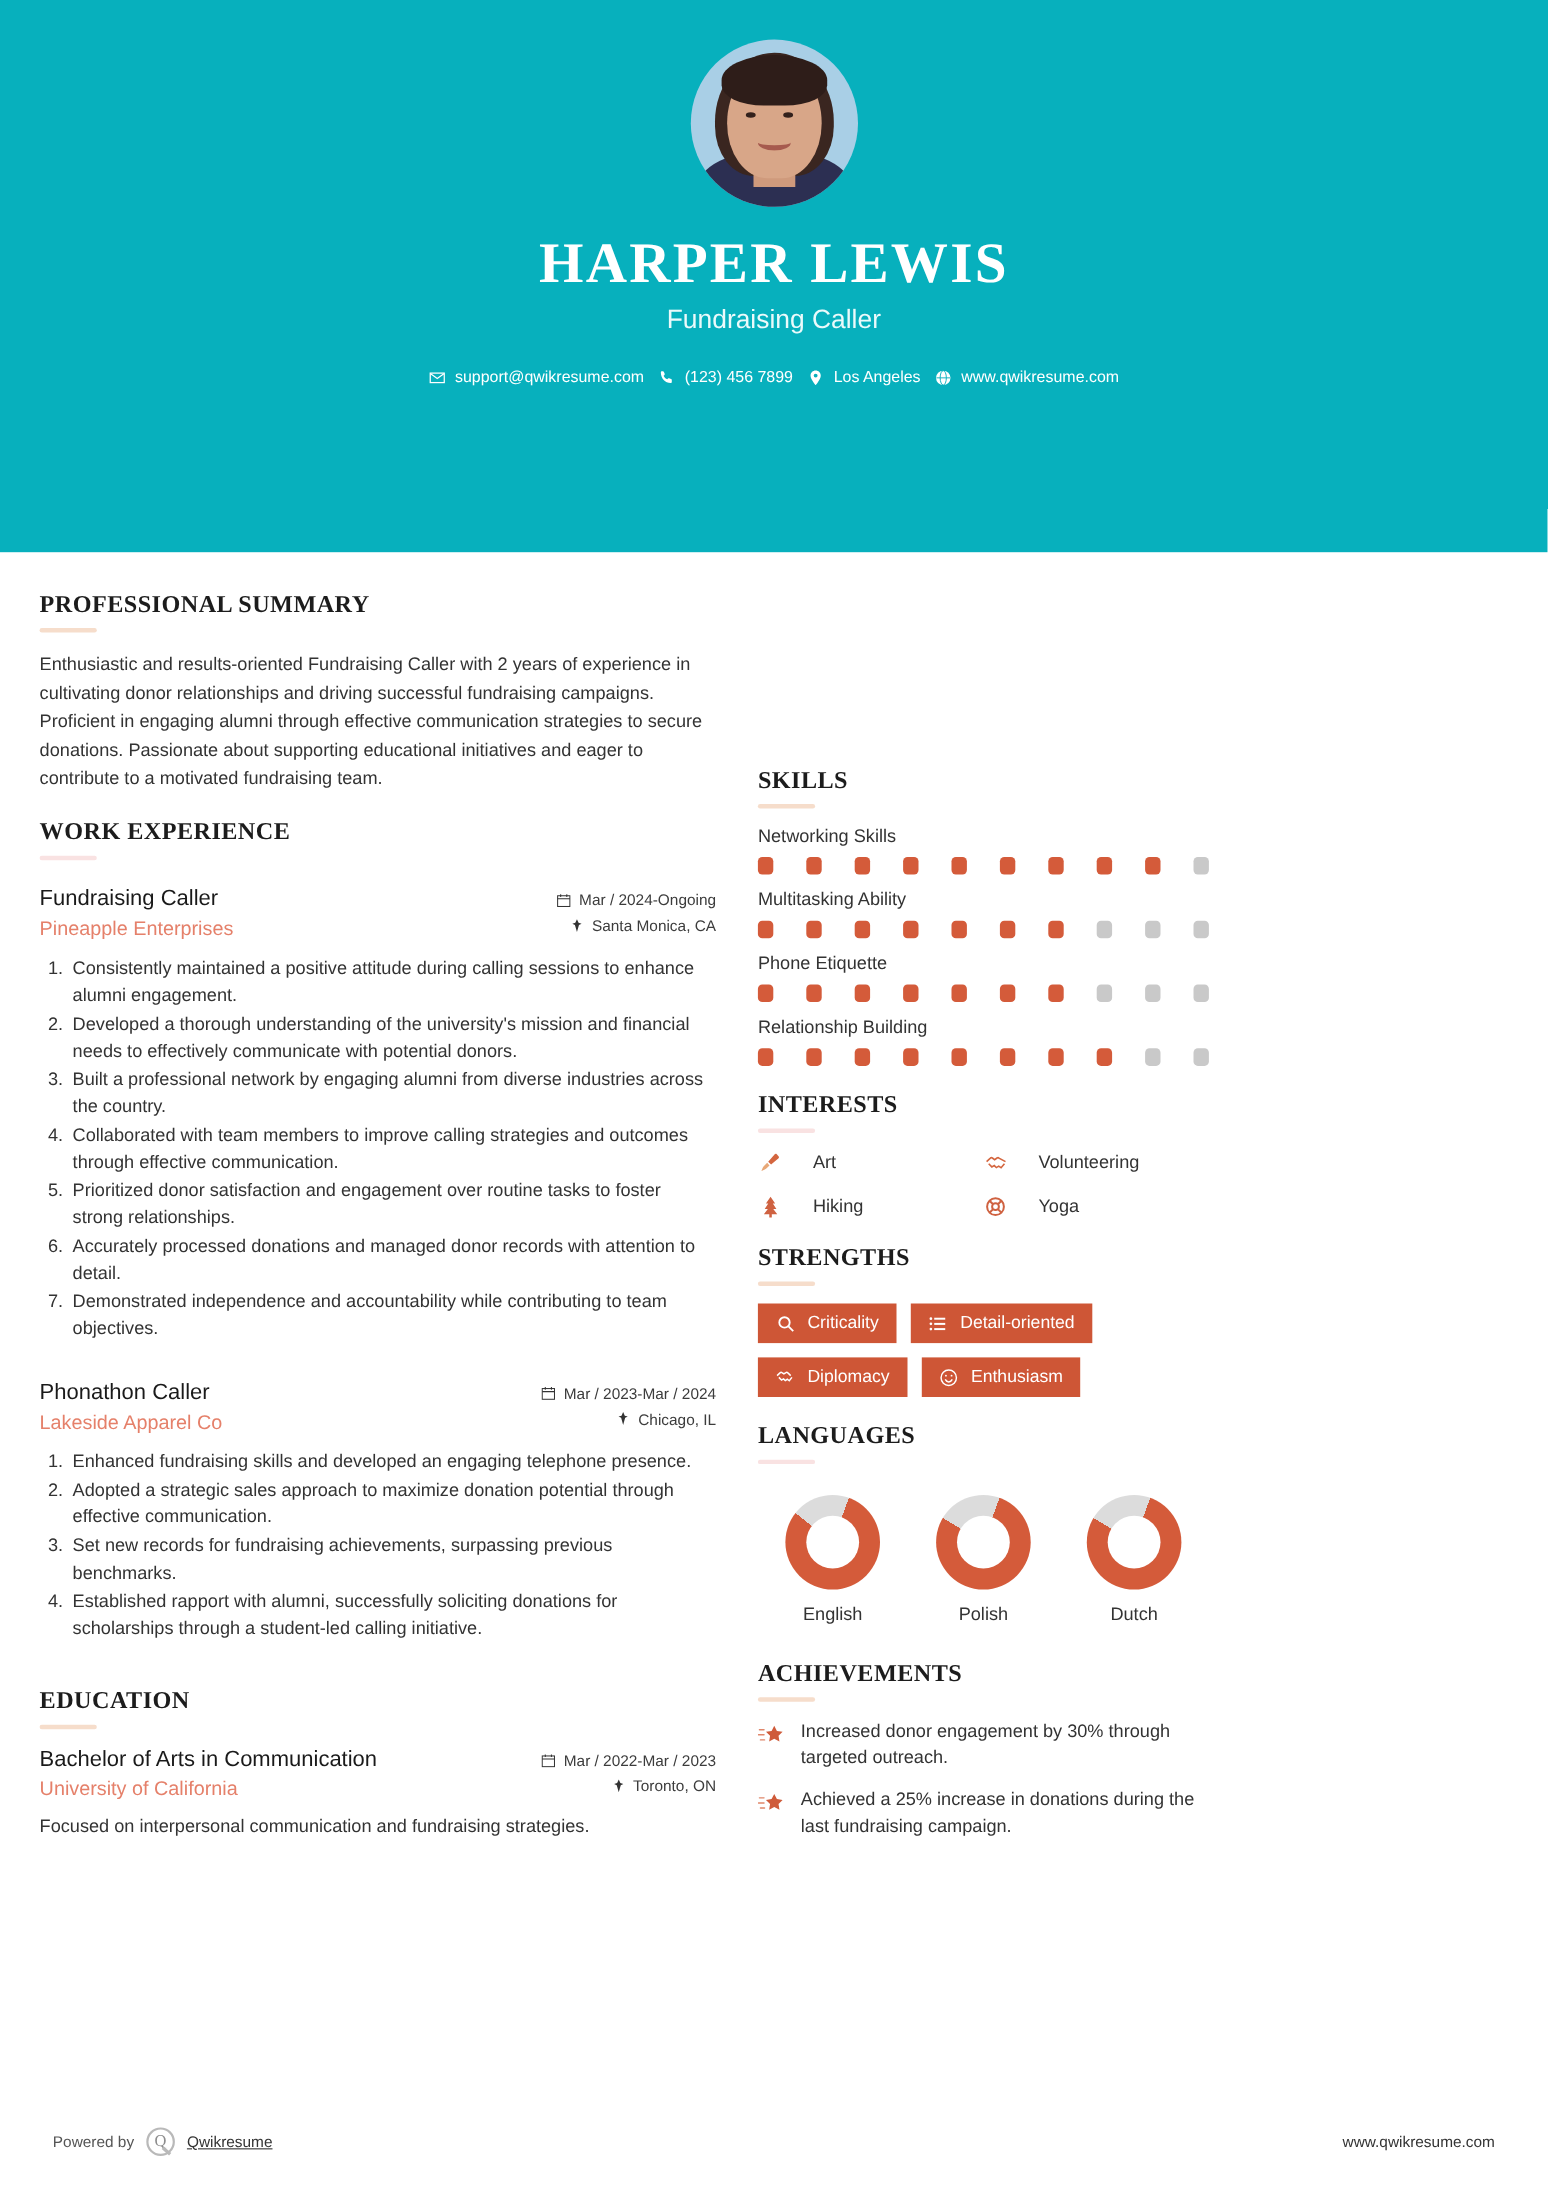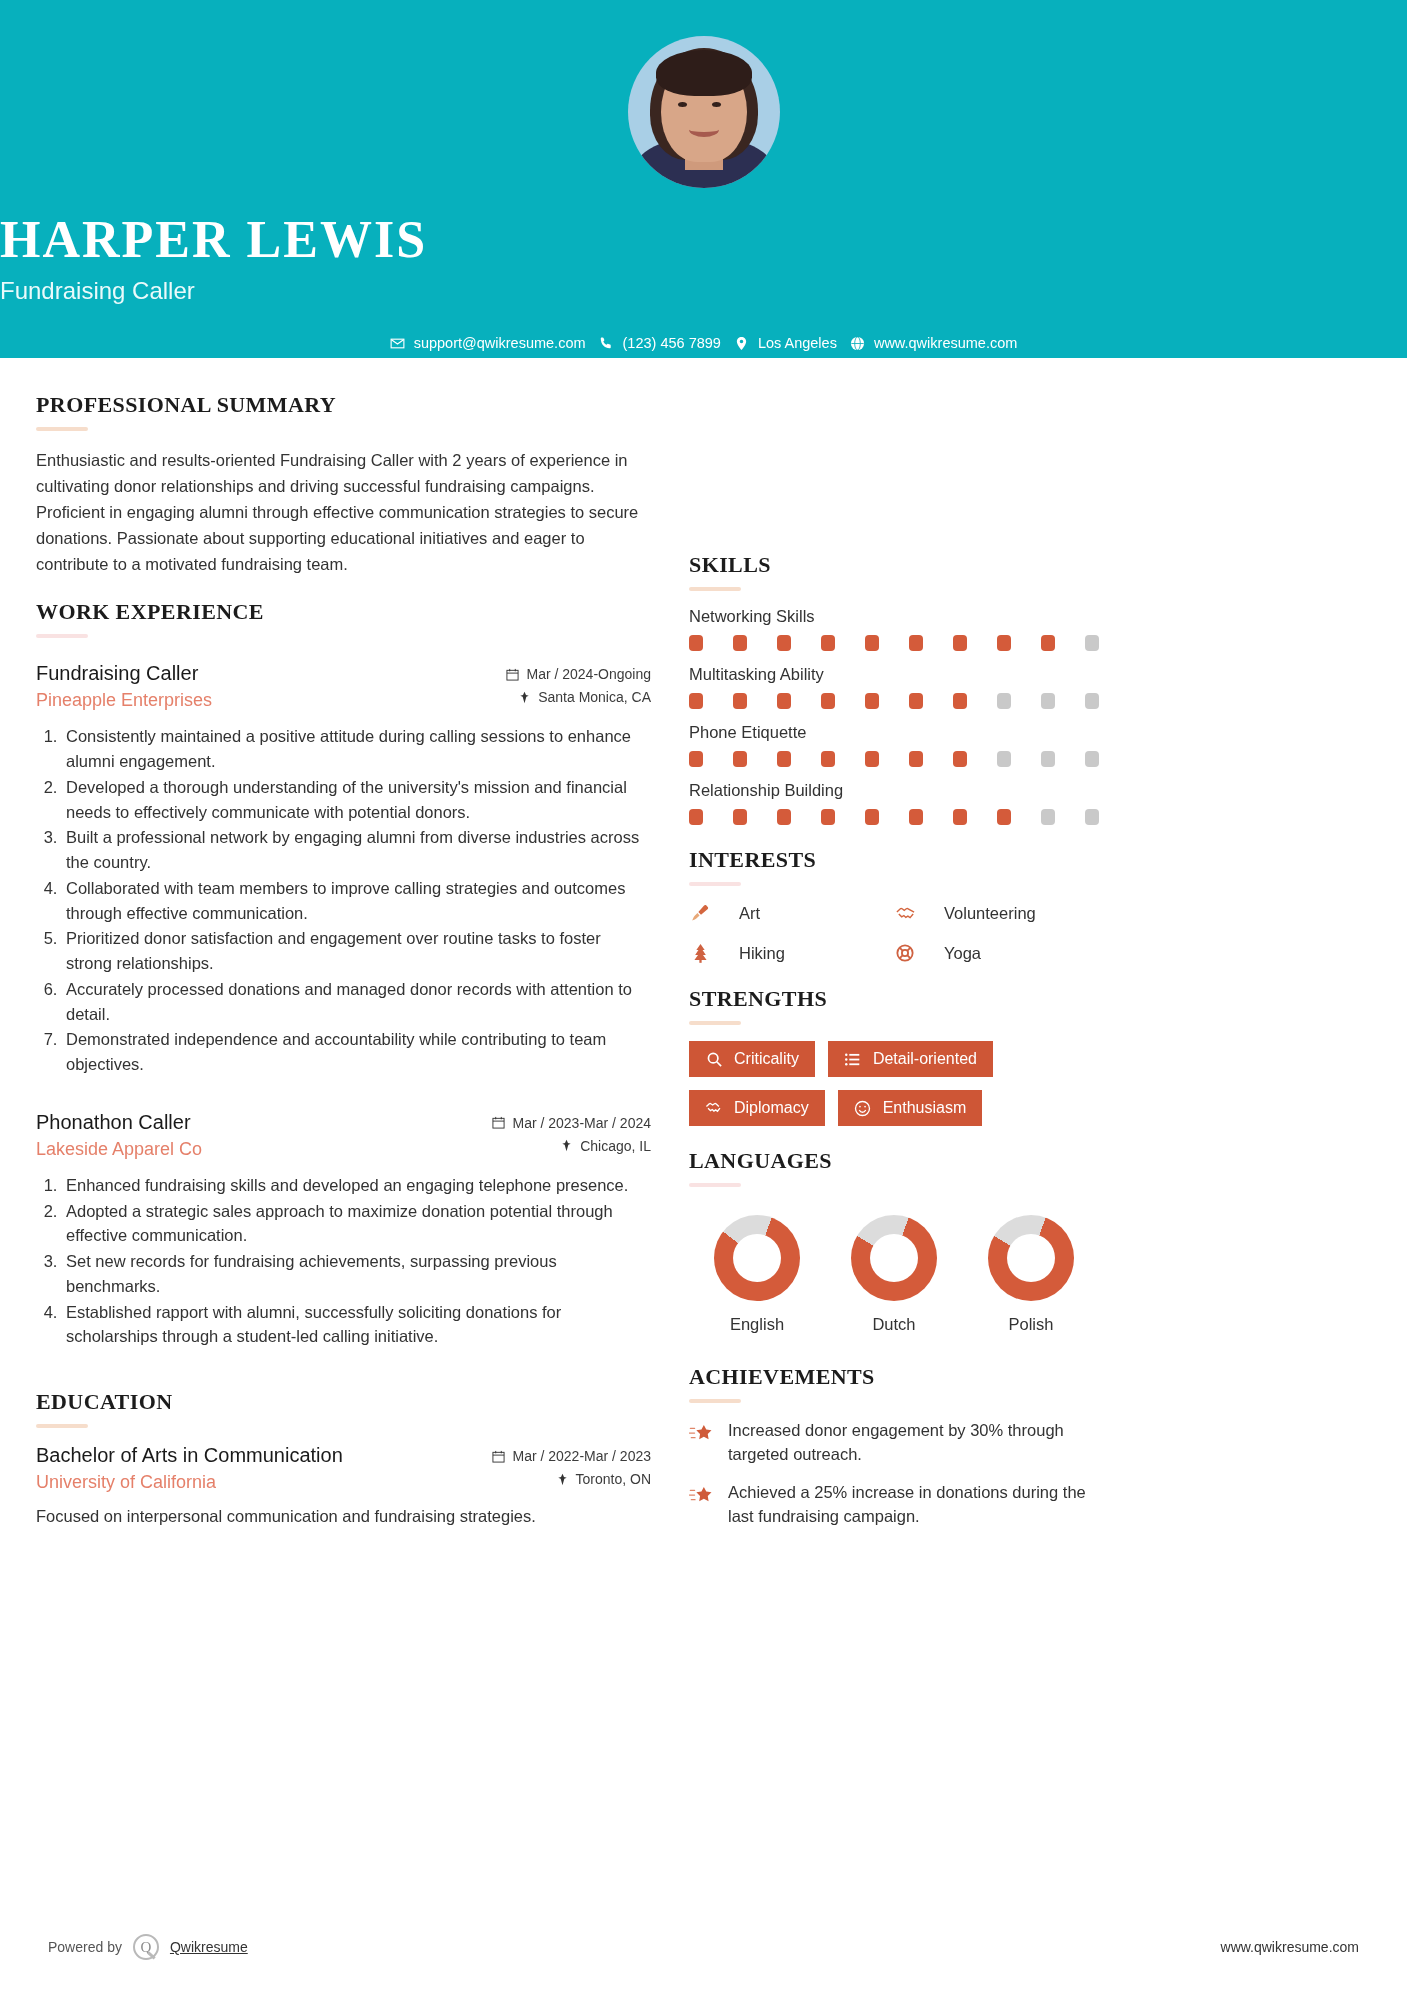--- a/index.html
+++ b/index.html
@@ -11,22 +11,23 @@
     font-family: "Liberation Sans", sans-serif;
     color: #2b2b2b;
     overflow: hidden;
   }
 
   .page { position: relative; width: 1407px; height: 1990px; background:#fff; }
 
   
   .header {
     background: #07b0bd;
-    height: 358px;
+    height: 502px;
     padding-top: 36px;
+    text-align: center;
     position: relative;
   }
   .avatar {
     width: 152px; height: 152px;
     border-radius: 50%;
     background: #a9cfe6;
     margin: 0 auto;
     overflow: hidden;
     position: relative;
   }
@@ -626,25 +627,25 @@
       <div class="sec-block">
         <h2 class="sec">LANGUAGES</h2>
         <div class="rule pink"></div>
         <div class="langs" id="langs-list">
             <div class="lang">
               <div class="donut" style="background: conic-gradient(from 20deg, rgb(212, 91, 58) 0deg, rgb(212, 91, 58) 288deg, rgb(220, 220, 220) 288deg, rgb(220, 220, 220) 360deg);"></div>
               <div class="lang-label">English</div>
             </div>
             <div class="lang">
               <div class="donut" style="background: conic-gradient(from 20deg, rgb(212, 91, 58) 0deg, rgb(212, 91, 58) 280.8deg, rgb(220, 220, 220) 280.8deg, rgb(220, 220, 220) 360deg);"></div>
-              <div class="lang-label">Dutch</div>
+              <div class="lang-label">Polish</div>
             </div>
             <div class="lang">
               <div class="donut" style="background: conic-gradient(from 20deg, rgb(212, 91, 58) 0deg, rgb(212, 91, 58) 280.8deg, rgb(220, 220, 220) 280.8deg, rgb(220, 220, 220) 360deg);"></div>
-              <div class="lang-label">Polish</div>
+              <div class="lang-label">Dutch</div>
             </div>
           </div>
       </div>
 
       <div class="sec-block" style="margin-top:30px;">
         <h2 class="sec">ACHIEVEMENTS</h2>
         <div class="rule"></div>
         <div class="ach">
           <span class="ach-icon">
             <svg width="26" height="24" viewBox="0 0 28 24" fill="none">

